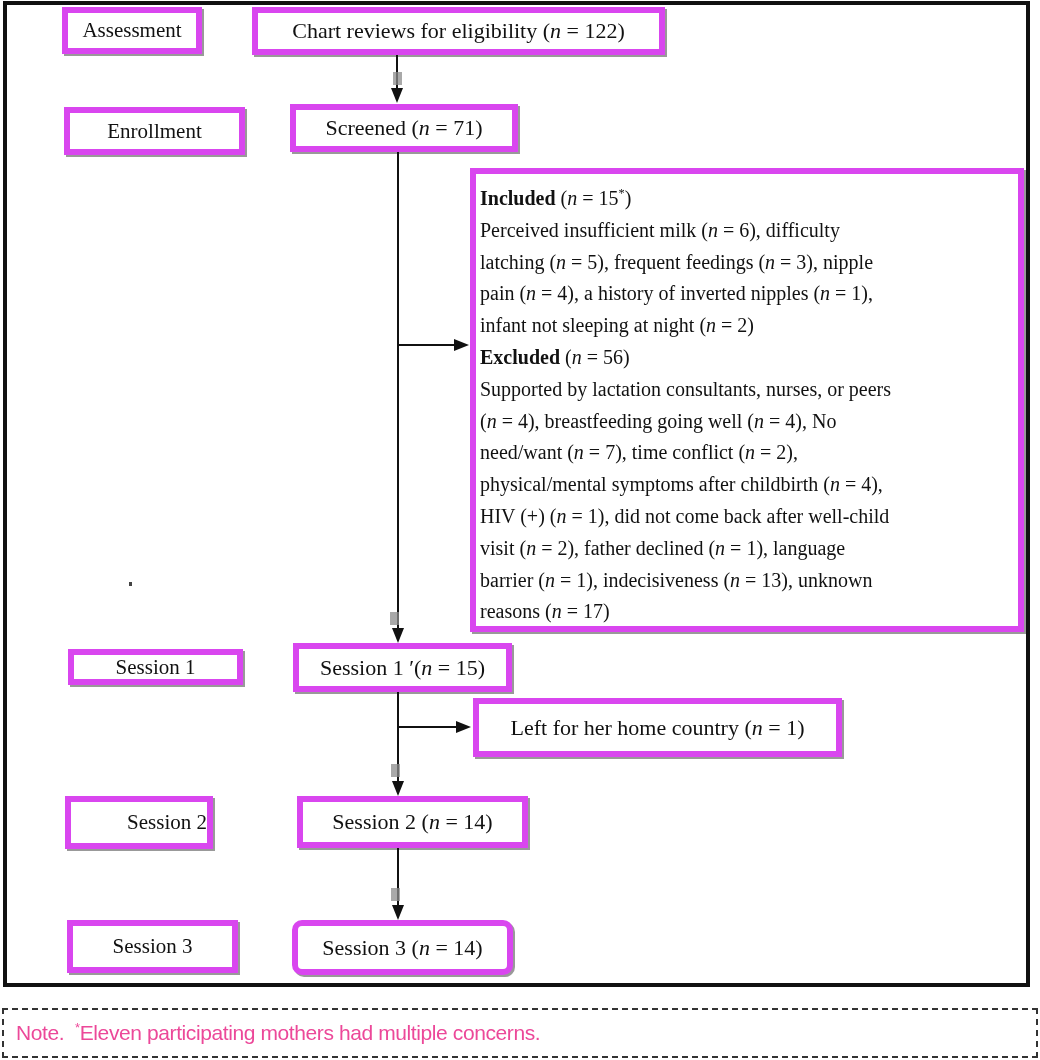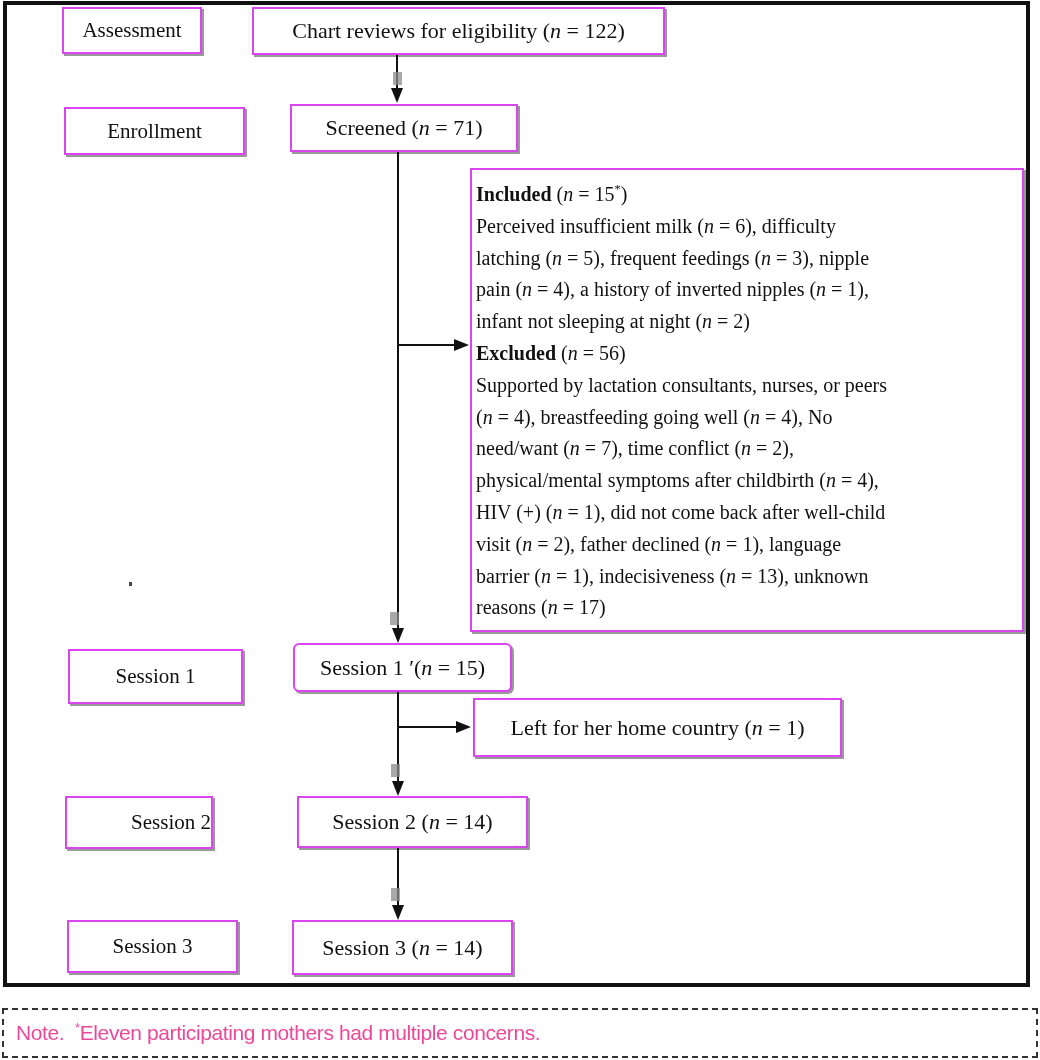--- a/index.html
+++ b/index.html
@@ -6,39 +6,39 @@
   #canvas{
     position:relative;width:1040px;height:1060px;background:#fff;overflow:hidden;
     font-family:"Liberation Serif","DejaVu Serif",serif;color:#111;
   }
   .frame{
     position:absolute;left:3px;top:1px;width:1027px;height:986px;
     border:4px solid #111;box-sizing:border-box;background:#fff;
   }
   .box{
     position:absolute;box-sizing:border-box;background:#fff;
-    border:2px solid #d946ef;box-shadow:2px 2px 0 #999;
+    border:6px solid #d946ef;box-shadow:2px 2px 0 #999;
     display:flex;align-items:center;justify-content:center;
     text-align:center;
   }
   .stage{font-size:21px;}
   .node{font-size:22px;white-space:nowrap;}
   
   .b-assessment{left:62px;top:7px;width:140px;height:47px;}
   .b-enrollment{left:64px;top:107px;width:181px;height:48px;}
-  .b-stage-s1{left:68px;top:649px;width:175px;height:55px;}
+  .b-stage-s1{left:68px;top:649px;width:175px;height:36px;}
   .b-stage-s2{left:65px;top:796px;width:148px;height:53px;justify-content:flex-end;}
   .b-stage-s3{left:67px;top:920px;width:171px;height:53px;}
   
   .b-chart{left:252px;top:7px;width:413px;height:48px;}
   .b-screened{left:290px;top:104px;width:228px;height:48px;}
-  .b-sess1{left:293px;top:643px;width:219px;height:49px;border-radius:6px;}
+  .b-sess1{left:293px;top:643px;width:219px;height:49px;}
   .b-left{left:473px;top:698px;width:369px;height:59px;}
   .b-sess2{left:297px;top:796px;width:231px;height:52px;}
-  .b-sess3{left:292px;top:920px;width:221px;height:55px;}
+  .b-sess3{left:292px;top:920px;width:221px;height:55px;border-radius:10px;}
   
   .b-detail{
     left:470px;top:168px;width:554px;height:464px;
     display:block;text-align:left;padding:9px 16px 0 4px;
     font-size:20px;line-height:31.8px;
   }
   .b-detail .b{font-weight:bold;}
   .pre{white-space:pre-line;}
   sup{font-size:62%;vertical-align:super;line-height:0;}
   i{font-style:italic;}

